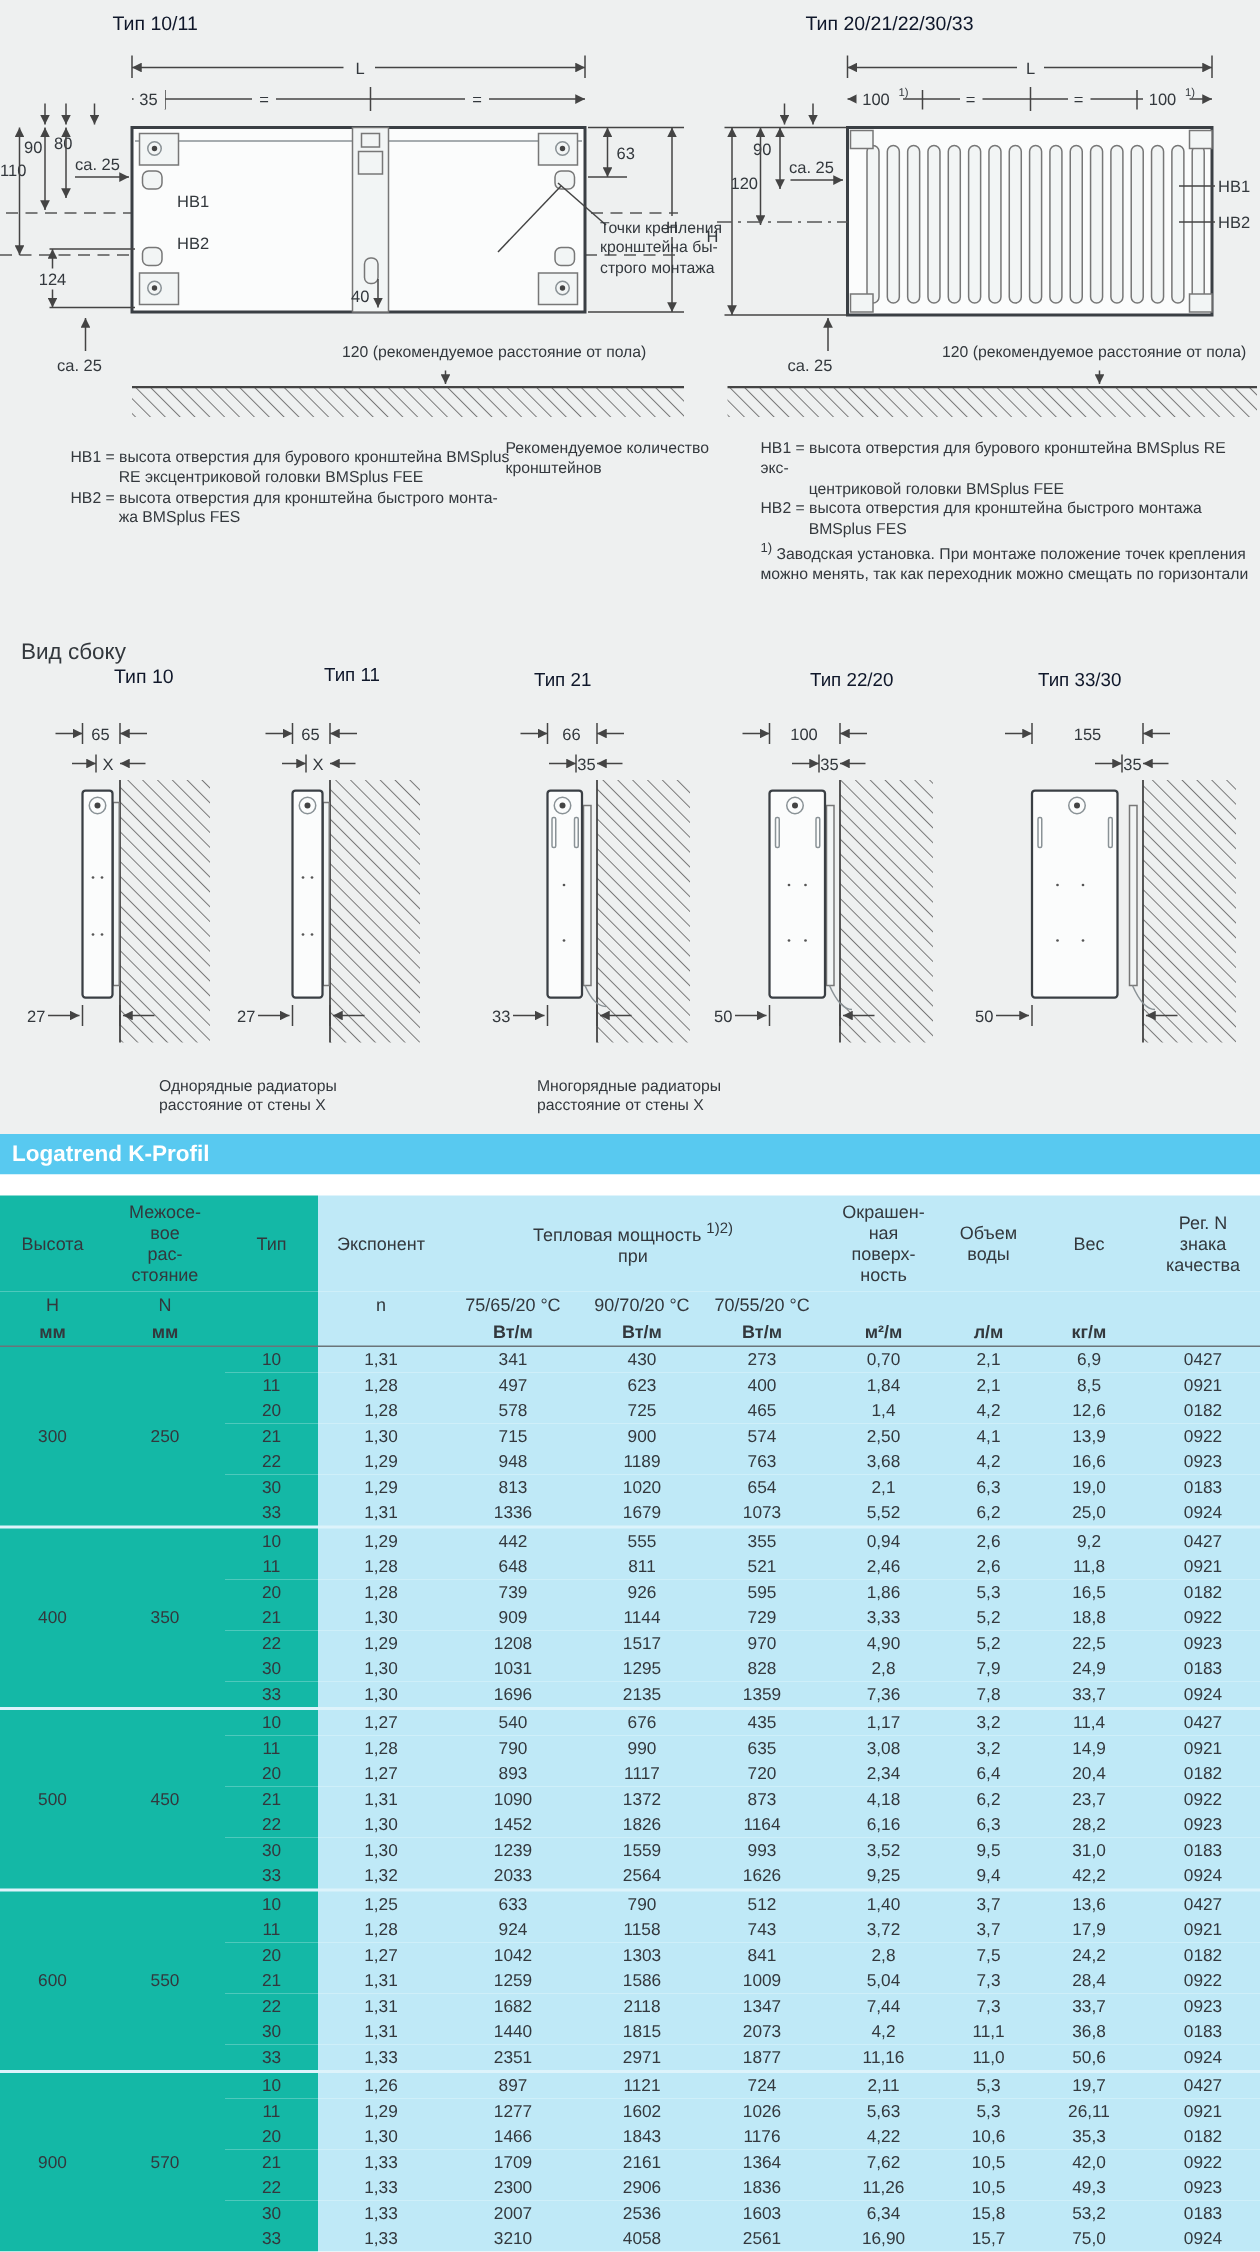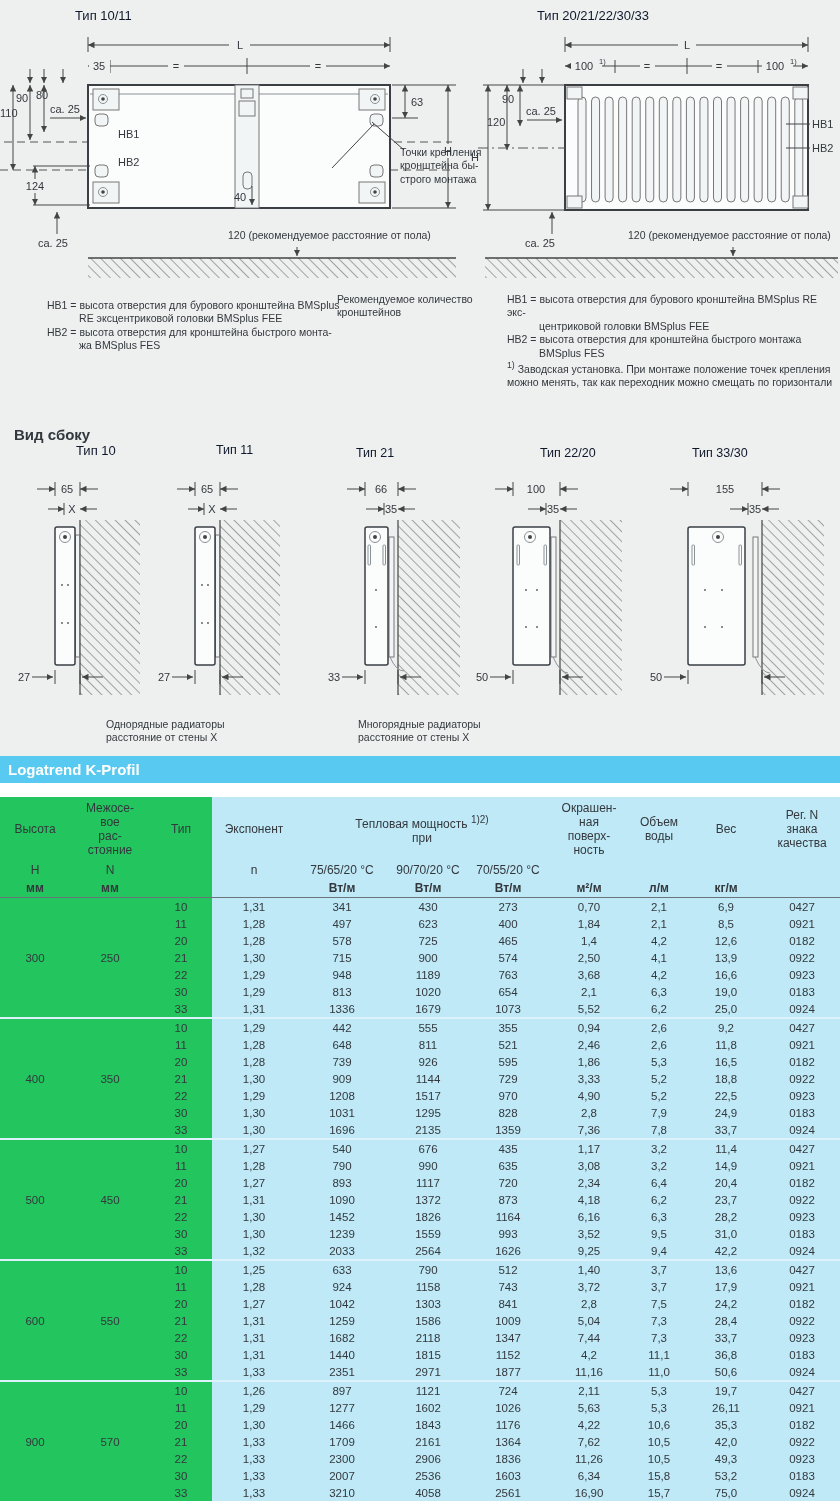--- a/index.html
+++ b/index.html
@@ -3,42 +3,42 @@
 <meta charset="utf-8">
 <style>
   html,body{margin:0;padding:0;}
   body{width:840px;font-family:"Liberation Sans",sans-serif;color:#33383d;background:#fff;}
   .top{position:relative;width:840px;height:756px;background:#eef0f0;overflow:hidden;}
   .abs{position:absolute;}
   .lbl{position:absolute;font-size:10.5px;line-height:1.28;color:#33383d;}
   .ttl{position:absolute;font-size:13px;color:#0f172a;}
   .pre{white-space:pre-wrap;}
   .prl{white-space:pre-line;}
-  .bold{font-weight:bold;}
+  .bold{font-weight:normal;}
   svg text{font-family:"Liberation Sans",sans-serif;font-size:11px;fill:#33383d;}
   svg text.sup{font-size:7.5px;}
   .dim{stroke:#444;stroke-width:1;fill:none;}
   .thin{stroke:#8a9296;stroke-width:1;fill:none;}
   .dash{stroke:#555;stroke-width:1;stroke-dasharray:8 5;fill:none;}
   .dashdot{stroke:#555;stroke-width:1;stroke-dasharray:10 4 2 4;fill:none;}
   .bgr{fill:#eef0f0;}
   .rad{fill:#fbfcfc;stroke:#3a3f44;stroke-width:2;}
   .radS{fill:#fbfcfc;stroke:#3a3f44;stroke-width:1.5;}
   .det{stroke:#777;stroke-width:1;fill:#f2f5f5;}
   .mini{border-collapse:collapse;font-size:11px;color:#33383d;}
   .mini td,.mini th{padding:4px 12px;text-align:center;font-weight:normal;}
   .mini td:first-child,.mini th:first-child{border-right:1px solid #8a9296;}
   .mini thead tr{border-bottom:1px solid #8a9296;}
   .mini tbody tr:first-child{border-bottom:1px solid #8a9296;}
   .band{height:27px;background:#58c9f0;color:#fff;font-weight:bold;font-size:15px;line-height:27px;padding-left:8px;}
   .gap{height:14px;background:#fff;}
   table.main{border-collapse:collapse;width:840px;table-layout:fixed;font-size:11.5px;color:#33383d;}
   .main th,.main td{padding:0;text-align:center;font-weight:normal;vertical-align:middle;}
   .main th{font-size:12px;white-space:pre-line;}
-  .dark{background:#22c55e;}
+  .dark{background:#14b8a6;}
   .light{background:#bfe9f7;}
   .main thead tr.names th{height:64px;}
   .main thead tr.sub1 th{height:17px;}
   .main thead tr.sub2 th{height:19px;border-bottom:1.5px solid #6b7479;font-weight:bold;}
   .main tbody td{height:17px;}
   .main tbody tr.gf td{border-top:2px solid #ddf3fb;}
 </style>
 </head>
 <body>
 
@@ -755,21 +755,21 @@
         <td class="light">7,44</td>
         <td class="light">7,3</td>
         <td class="light">33,7</td>
         <td class="light">0923</td>
       </tr>
       <tr>
         <td class="dark">30</td>
         <td class="light">1,31</td>
         <td class="light">1440</td>
         <td class="light">1815</td>
-        <td class="light">1152</td>
+        <td class="light">2073</td>
         <td class="light">4,2</td>
         <td class="light">11,1</td>
         <td class="light">36,8</td>
         <td class="light">0183</td>
       </tr>
       <tr>
         <td class="dark">33</td>
         <td class="light">1,33</td>
         <td class="light">2351</td>
         <td class="light">2971</td>

